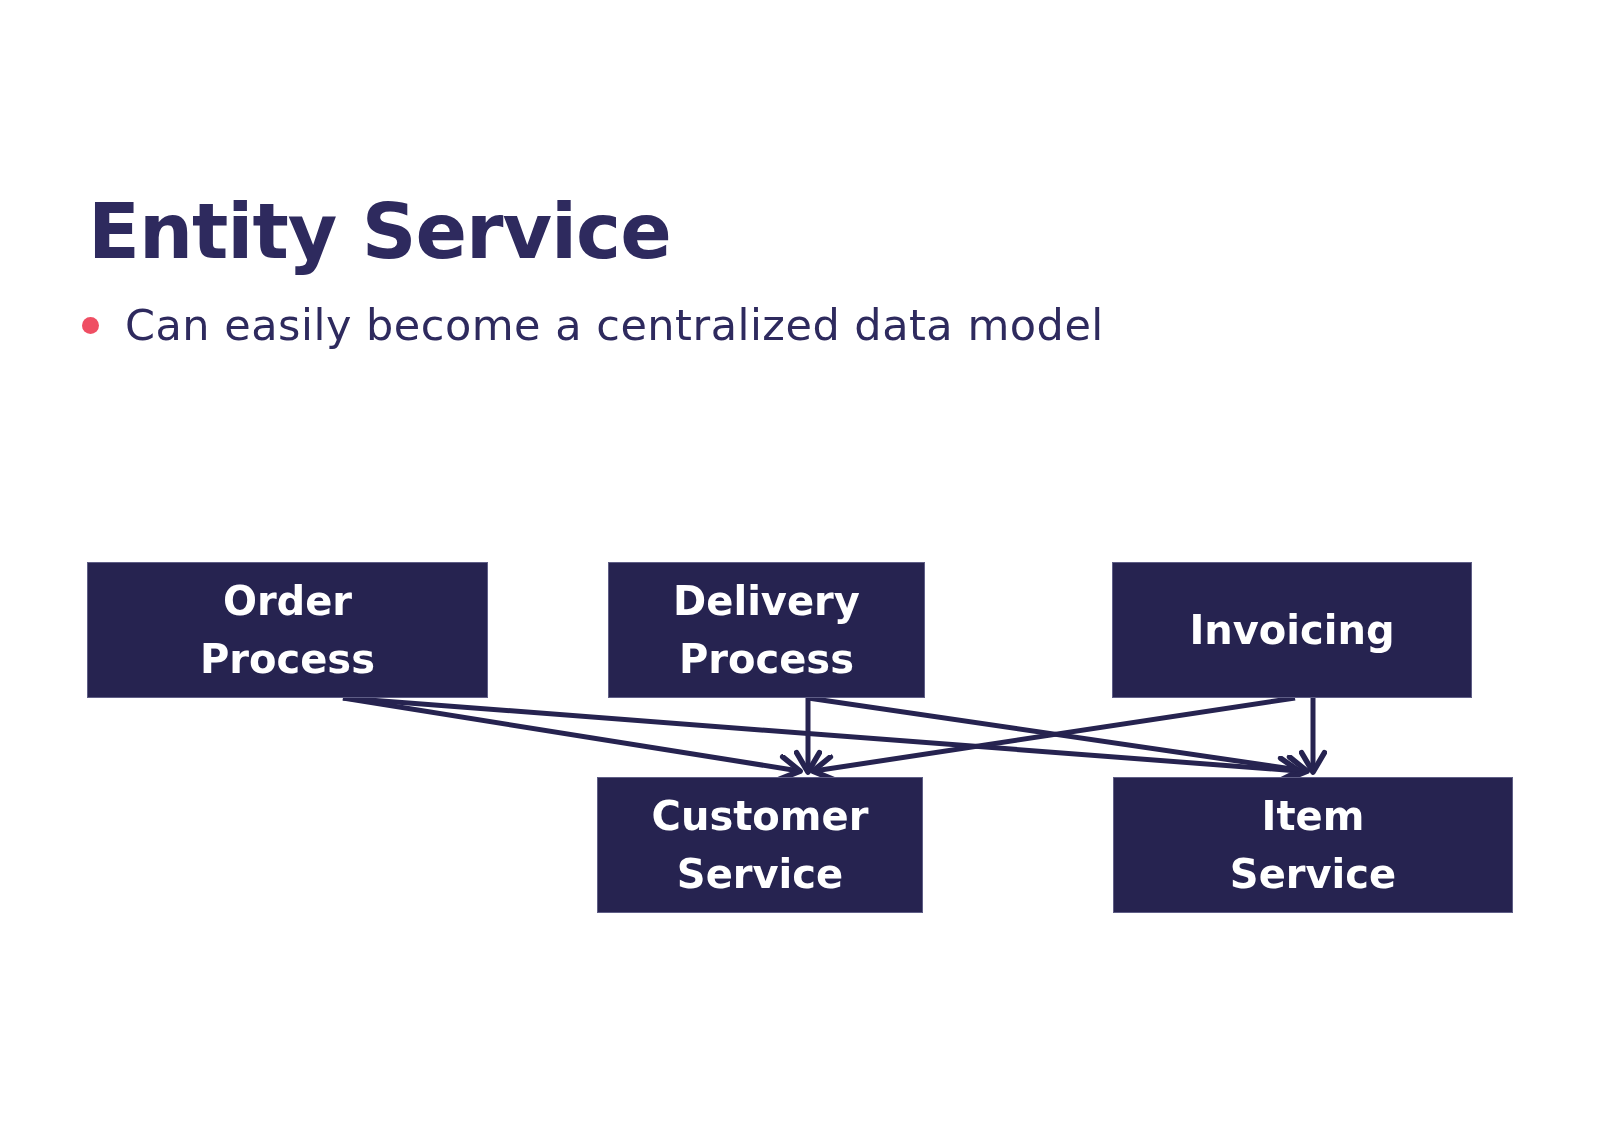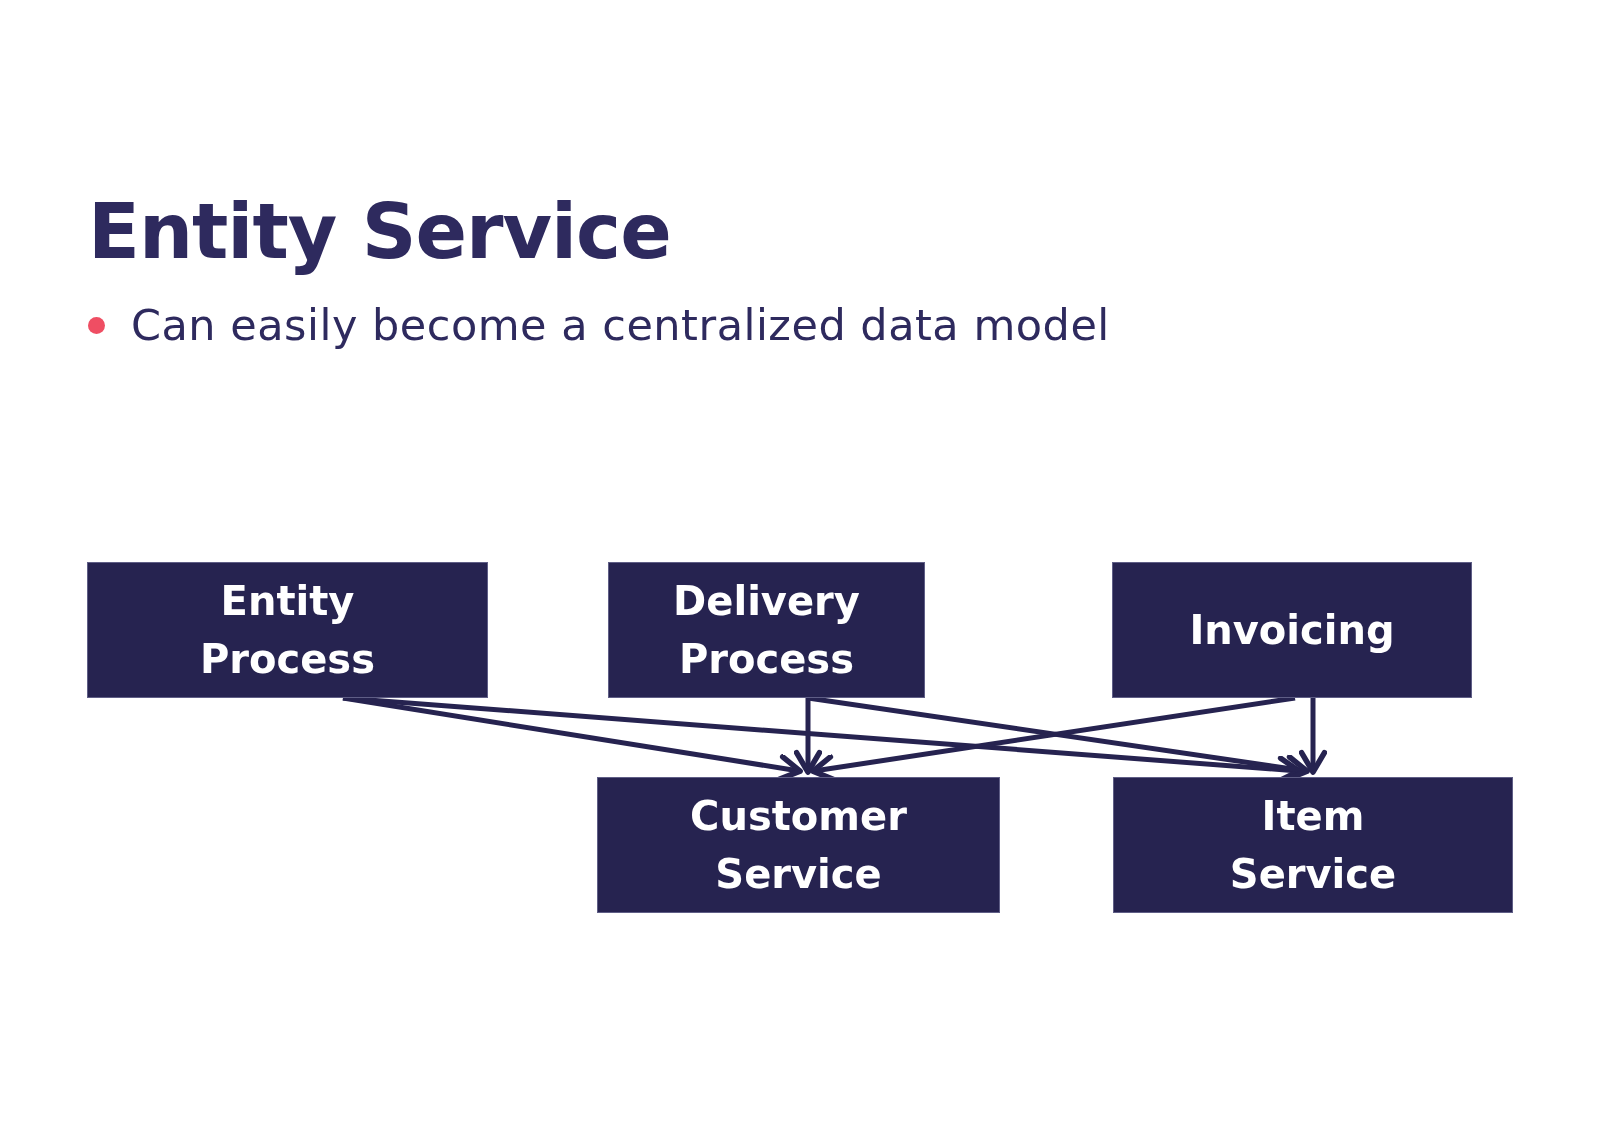--- a/index.html
+++ b/index.html
@@ -12,21 +12,21 @@
     text-decoration:underline;
   }
   .title{
     position:absolute;left:88px;top:190px;
     margin:0;
     font-size:76px;font-weight:800;line-height:1.1;
     letter-spacing:-1px;
     color:#2e2a5e;
   }
   .bullet-row{
-    position:absolute;left:88px;top:300px;
+    position:absolute;left:82px;top:300px;
     display:flex;align-items:center;
   }
   .bullet-dot{
     width:17px;height:17px;border-radius:50%;
     background:#ef4e63;
     margin-right:26px;
     flex:0 0 auto;
   }
   .bullet-text{
     font-size:43px;font-weight:400;
@@ -69,34 +69,34 @@
       </defs>
     <path d="M343,698 L799,771" stroke="#262350" stroke-width="5" fill="none" marker-end="url(#arrowhead)"></path>
         <path d="M343,698 L1298,771" stroke="#262350" stroke-width="5" fill="none" marker-end="url(#arrowhead)"></path>
         <path d="M808,698 L808,771" stroke="#262350" stroke-width="5" fill="none" marker-end="url(#arrowhead)"></path>
         <path d="M808,698 L1306,771" stroke="#262350" stroke-width="5" fill="none" marker-end="url(#arrowhead)"></path>
         <path d="M1295,698 L814,771" stroke="#262350" stroke-width="5" fill="none" marker-end="url(#arrowhead)"></path>
         <path d="M1313,698 L1313,771" stroke="#262350" stroke-width="5" fill="none" marker-end="url(#arrowhead)"></path>
       </svg>
 
     <div class="node" style="left:87px;top:562px;width:401px;height:136px">
-      <span>Entity
+      <span>Order
 Process</span>
     </div>
 
     <div class="node" style="left:608px;top:562px;width:317px;height:136px">
       <span>Delivery
 Process</span>
     </div>
 
     <div class="node" style="left:1112px;top:562px;width:360px;height:136px">
       <span>Invoicing</span>
     </div>
 
-    <div class="node" style="left:597px;top:777px;width:403px;height:136px">
+    <div class="node" style="left:597px;top:777px;width:326px;height:136px">
       <span>Customer
 Service</span>
     </div>
 
     <div class="node" style="left:1113px;top:777px;width:400px;height:136px">
       <span>Item
 Service</span>
     </div>
 
   </div>

